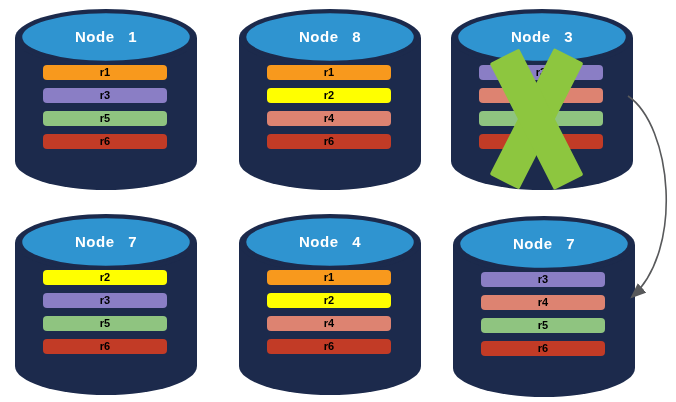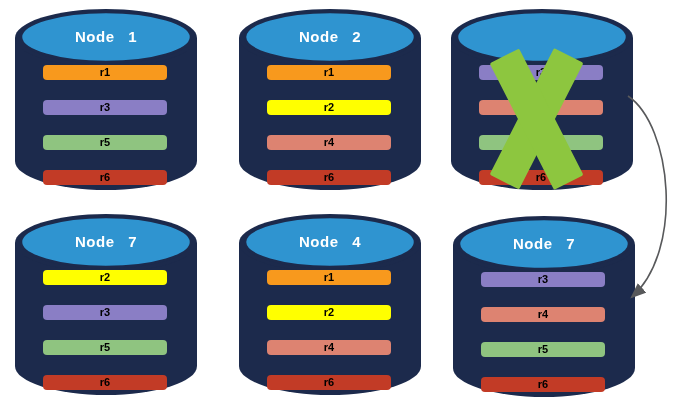--- a/index.html
+++ b/index.html
@@ -30,21 +30,21 @@
     text-align: center;
     color: #ffffff;
     font-weight: bold;
     font-size: 15px;
     letter-spacing: 0.5px;
     word-spacing: 9px;
   }
 
   .bars {
     position: absolute; left: 31px; top: 60px; width: 124px;
-    display: flex; flex-direction: column; gap: 20px;
+    display: flex; flex-direction: column; gap: 8px;
   }
   .bar {
     height: 15px;
     border-radius: 4px;
     text-align: center;
     color: #000000;
     font-weight: bold;
     font-size: 11px;
     line-height: 15px;
   }
@@ -75,35 +75,36 @@
           <div class="bar" style="background: rgb(194, 59, 38);">r6</div>
         </div>
 
   </div>
       <div class="node pos-2">
     <svg class="cyl" viewBox="0 0 188 190">
       <path class="cyl-body" d="M3,33 L3,156 A91,29 0 0 0 185,156 L185,33 Z"></path>
       <ellipse class="cyl-body" cx="94" cy="33" rx="91" ry="29"></ellipse>
       <ellipse class="cyl-top" cx="94" cy="32" rx="85" ry="25"></ellipse>
     </svg>
-    <div class="node-title">Node 2</div>
+    <div class="node-title">Node 8</div>
     <div class="bars">
           <div class="bar" style="background: rgb(248, 153, 29);">r1</div>
           <div class="bar" style="background: rgb(255, 255, 0);">r2</div>
           <div class="bar" style="background: rgb(221, 131, 113);">r4</div>
           <div class="bar" style="background: rgb(194, 59, 38);">r6</div>
         </div>
 
   </div>
       <div class="node pos-3">
     <svg class="cyl" viewBox="0 0 188 190">
       <path class="cyl-body" d="M3,33 L3,156 A91,29 0 0 0 185,156 L185,33 Z"></path>
       <ellipse class="cyl-body" cx="94" cy="33" rx="91" ry="29"></ellipse>
       <ellipse class="cyl-top" cx="94" cy="32" rx="85" ry="25"></ellipse>
     </svg>
+    <div class="node-title">Node 3</div>
     <div class="bars">
           <div class="bar" style="background: rgb(138, 126, 197);">r3</div>
           <div class="bar" style="background: rgb(221, 131, 113);">r4</div>
           <div class="bar" style="background: rgb(143, 196, 128);">r5</div>
           <div class="bar" style="background: rgb(194, 59, 38);">r6</div>
         </div>
     <svg class="x-mark" viewBox="0 0 188 190">
       <rect class="x-stroke" x="72" y="43" width="33" height="142" rx="2" transform="rotate(27 89 114)"></rect>
       <rect class="x-stroke" x="72" y="43" width="33" height="142" rx="2" transform="rotate(-27 89 114)"></rect>
     </svg>

